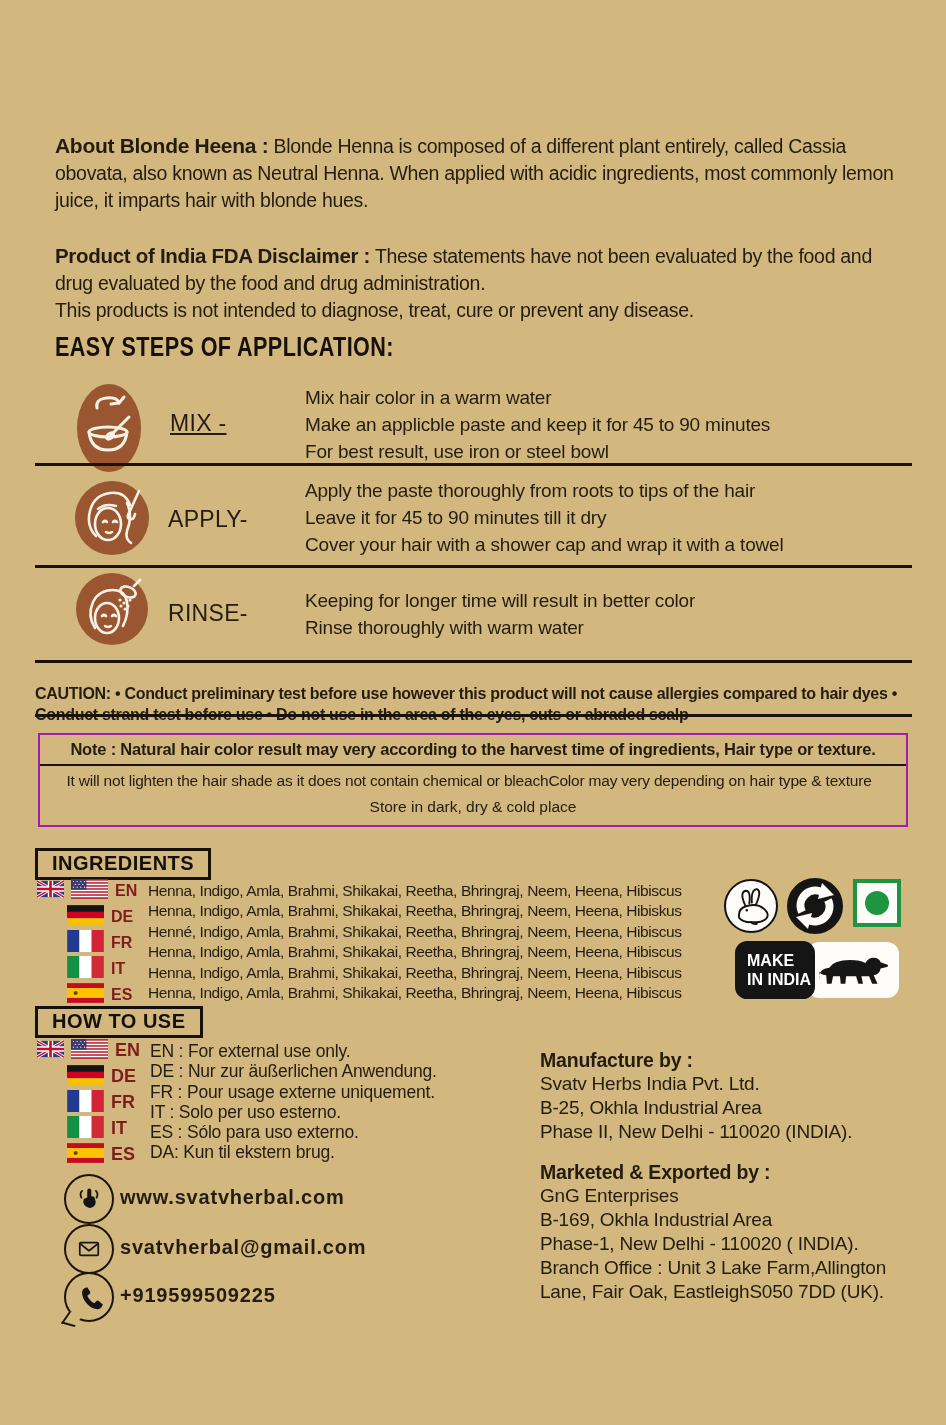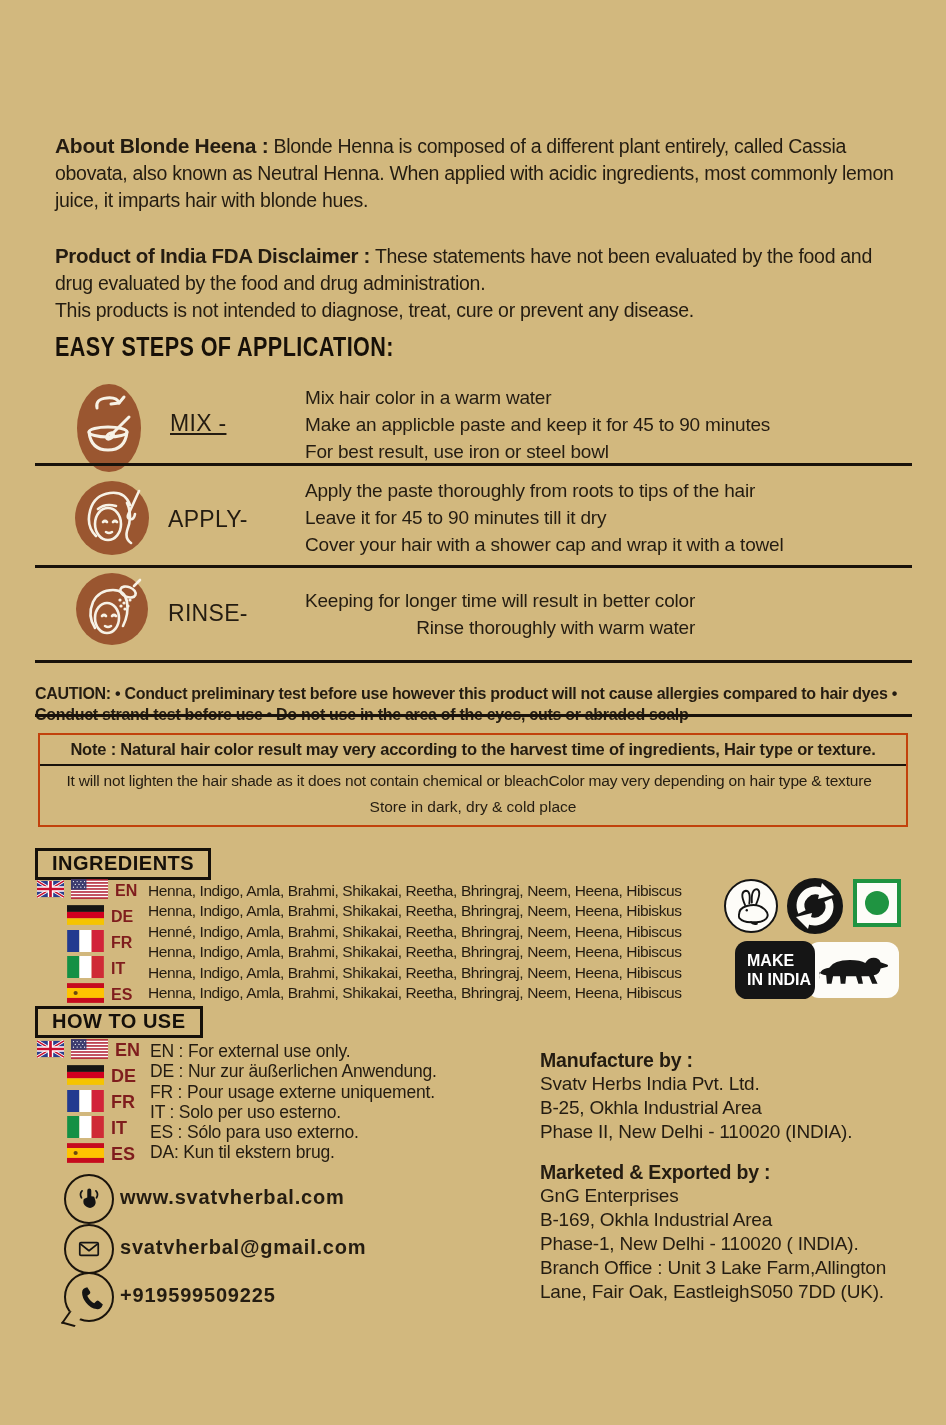--- a/index.html
+++ b/index.html
@@ -19,21 +19,21 @@
   .steps-title{position:absolute;left:55px;top:332px;font-size:27px;font-weight:bold;color:#171008;
     transform:scaleX(0.8);transform-origin:left top;white-space:nowrap;letter-spacing:0.5px;}
   .step-icon{position:absolute;}
   .step-label{position:absolute;font-size:23px;letter-spacing:0.3px;}
   .step-lines{position:absolute;left:305px;font-size:19px;line-height:27px;letter-spacing:-0.2px;}
   .rule{position:absolute;left:35px;width:877px;height:3px;background:var(--rule);}
   
   .caution{position:absolute;left:35px;top:667px;width:878px;font-size:16px;line-height:21px;
     font-weight:bold;letter-spacing:-0.3px;}
   
-  .note-box{position:absolute;left:38px;top:733px;width:866px;border:2px solid #c2410c;text-align:center;}
+  .note-box{position:absolute;left:38px;top:733px;width:866px;border:2px solid #a21caf;text-align:center;}
   .note-box .n1{font-weight:bold;font-size:16.5px;padding:5px 8px;border-bottom:2px solid #1a130b;letter-spacing:-0.2px;}
   .note-box .n2{font-size:15.5px;padding:6px 16px 0 8px;letter-spacing:-0.2px;}
   .note-box .n3{font-size:15.5px;padding:8px 8px 9px 8px;}
   
   .title-box{position:absolute;border:3px solid #15100a;padding:1px 14px 2px 14px;
     font-size:20px;font-weight:bold;letter-spacing:0.5px;color:#15100a;background:transparent;}
   
   .lang-col{position:absolute;display:flex;flex-direction:column;gap:5px;}
   .lang-row{display:flex;align-items:center;gap:7px;height:21px;}
   .lang-label{font-weight:bold;font-size:16px;color:#7f1d1d;}
@@ -136,21 +136,21 @@
         <circle cx="44" cy="27" r="1.6"></circle>
           <circle cx="48" cy="30" r="1.6"></circle>
         <circle cx="52" cy="33" r="1.6"></circle>
           <circle cx="45" cy="33" r="1.6"></circle>
         <circle cx="49" cy="36" r="1.6"></circle>
           <circle cx="54" cy="27" r="1.6"></circle>
       </g>
     </svg>
   </span>
   <div class="step-label" style="left:168px;top:600px;">RINSE-</div>
-  <div class="step-lines" style="top:587px;text-align:right;">
+  <div class="step-lines" style="top:587px;">
     <div>Keeping for longer time will result in better color</div>
     <div>Rinse thoroughly with warm water</div>
   </div>
   <div class="rule" style="top:660px;"></div>
 
   <p class="caution"><span>CAUTION:</span>
      <span>• Conduct preliminary test before use however this product will not cause allergies compared to hair dyes • Conduct strand test before use • Do not use in the area of the eyes, cuts or abraded scalp</span></p>
   <div class="rule" style="top:714px;"></div>
 
   <div class="note-box">

